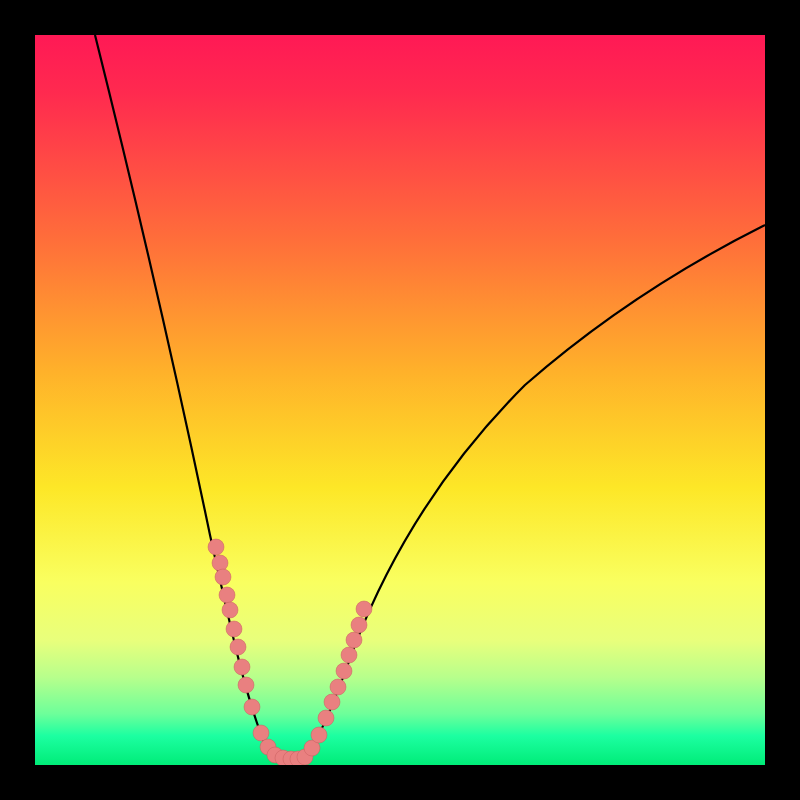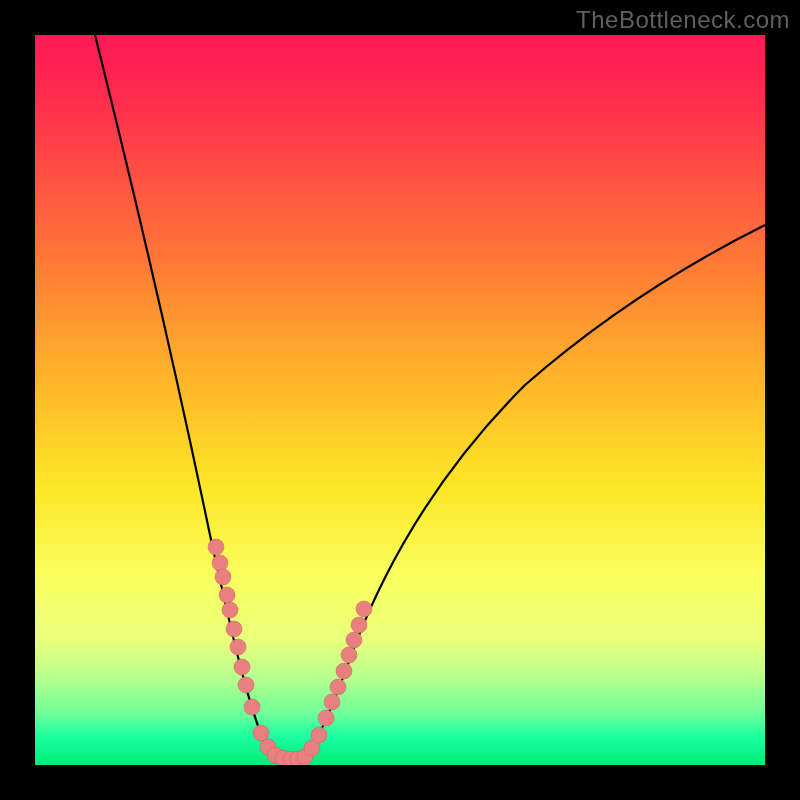--- a/index.html
+++ b/index.html
@@ -56,21 +56,20 @@
   svg.curves {
     position: absolute;
     inset: 0;
   }
 </style>
 </head>
 <body>
 
 <div class="frame">
 
-  <div class="watermark">TheBottleneck.com</div>
 
   <div class="plot-area">
     <div class="gradient-bg"></div>
 
     <svg class="curves" viewBox="0 0 730 730" preserveAspectRatio="none">
 
       <path d="M 60 0
                C 110 200, 150 380, 175 500
                C 195 590, 210 660, 230 710
                C 238 724, 246 730, 255 730" stroke="#000" stroke-width="2.2" fill="none"></path>

